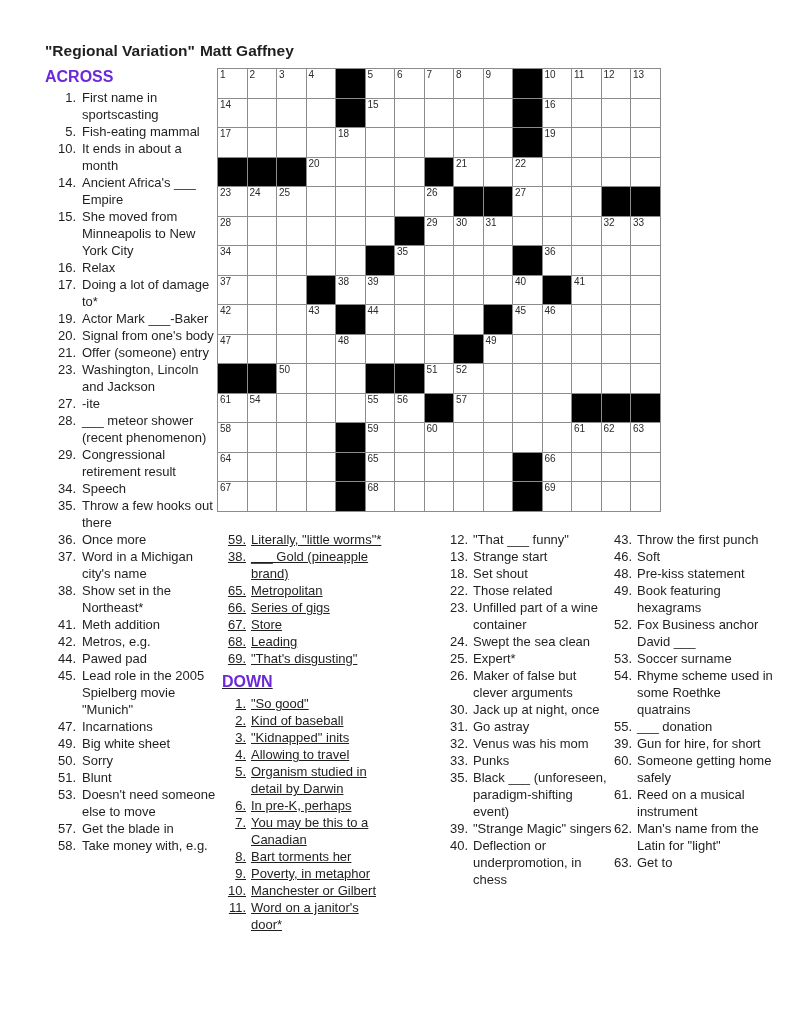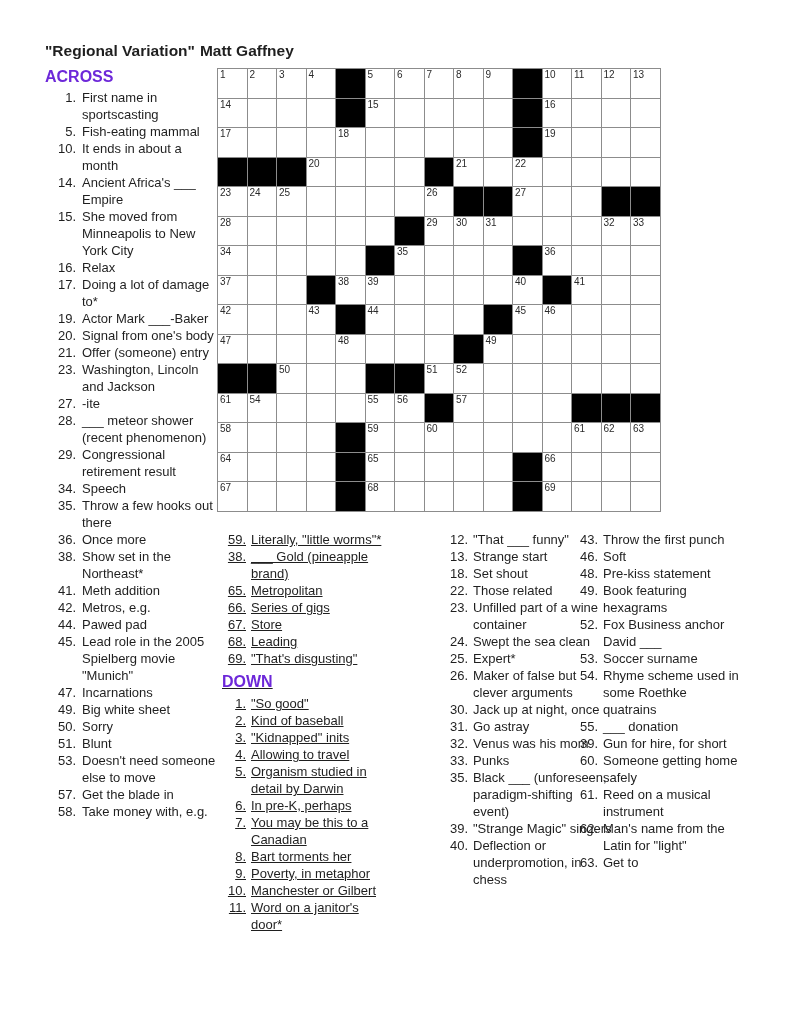--- a/index.html
+++ b/index.html
@@ -11,21 +11,21 @@
   .header { position:absolute; left:45px; top:42px; font-size:15.5px; white-space:nowrap; }
   .title  { font-weight:bold; }
   .author { font-weight:bold; margin-left:5px; }
 
   .clue-header { font-weight:bold; font-size:16px; color:#6d28d9; }
 
   .clue-col { position:absolute; }
   #across-col   { left:45px;  top:68px;  width:174px; }
   #bottom-col-1 { left:222px; top:528px; width:170px;text-decoration:underline; }
   #bottom-col-2 { left:398px; top:528px; width:168px;margin-left:46px; }
-  #bottom-col-3 { left:574px; top:528px; width:168px; }
+  #bottom-col-3 { left:608px; top:528px; width:168px; }
 
   .clue-list { margin-top:3px; }
   .clue { display:flex; font-size:13px; line-height:17px; }
   #across-col .cnum { width:31px; margin-right:6px; }
   .cnum { width:24px; margin-right:5px; text-align:right; flex-shrink:0; }
   .ctext { flex:1; }
   .down-header { margin-top:6px; margin-bottom:4px; }
 
   .grid {
     position:absolute; left:217px; top:68px;
@@ -119,20 +119,24 @@
         </div>
         <div class="clue">
           <span class="cnum">35.</span>
           <span class="ctext">Throw a few hooks out there</span>
         </div>
         <div class="clue">
           <span class="cnum">36.</span>
           <span class="ctext">Once more</span>
         </div>
         <div class="clue">
+          <span class="cnum">37.</span>
+          <span class="ctext">Word in a Michigan city's name</span>
+        </div>
+        <div class="clue">
           <span class="cnum">38.</span>
           <span class="ctext">Show set in the Northeast*</span>
         </div>
         <div class="clue">
           <span class="cnum">41.</span>
           <span class="ctext">Meth addition</span>
         </div>
         <div class="clue">
           <span class="cnum">42.</span>
           <span class="ctext">Metros, e.g.</span>

